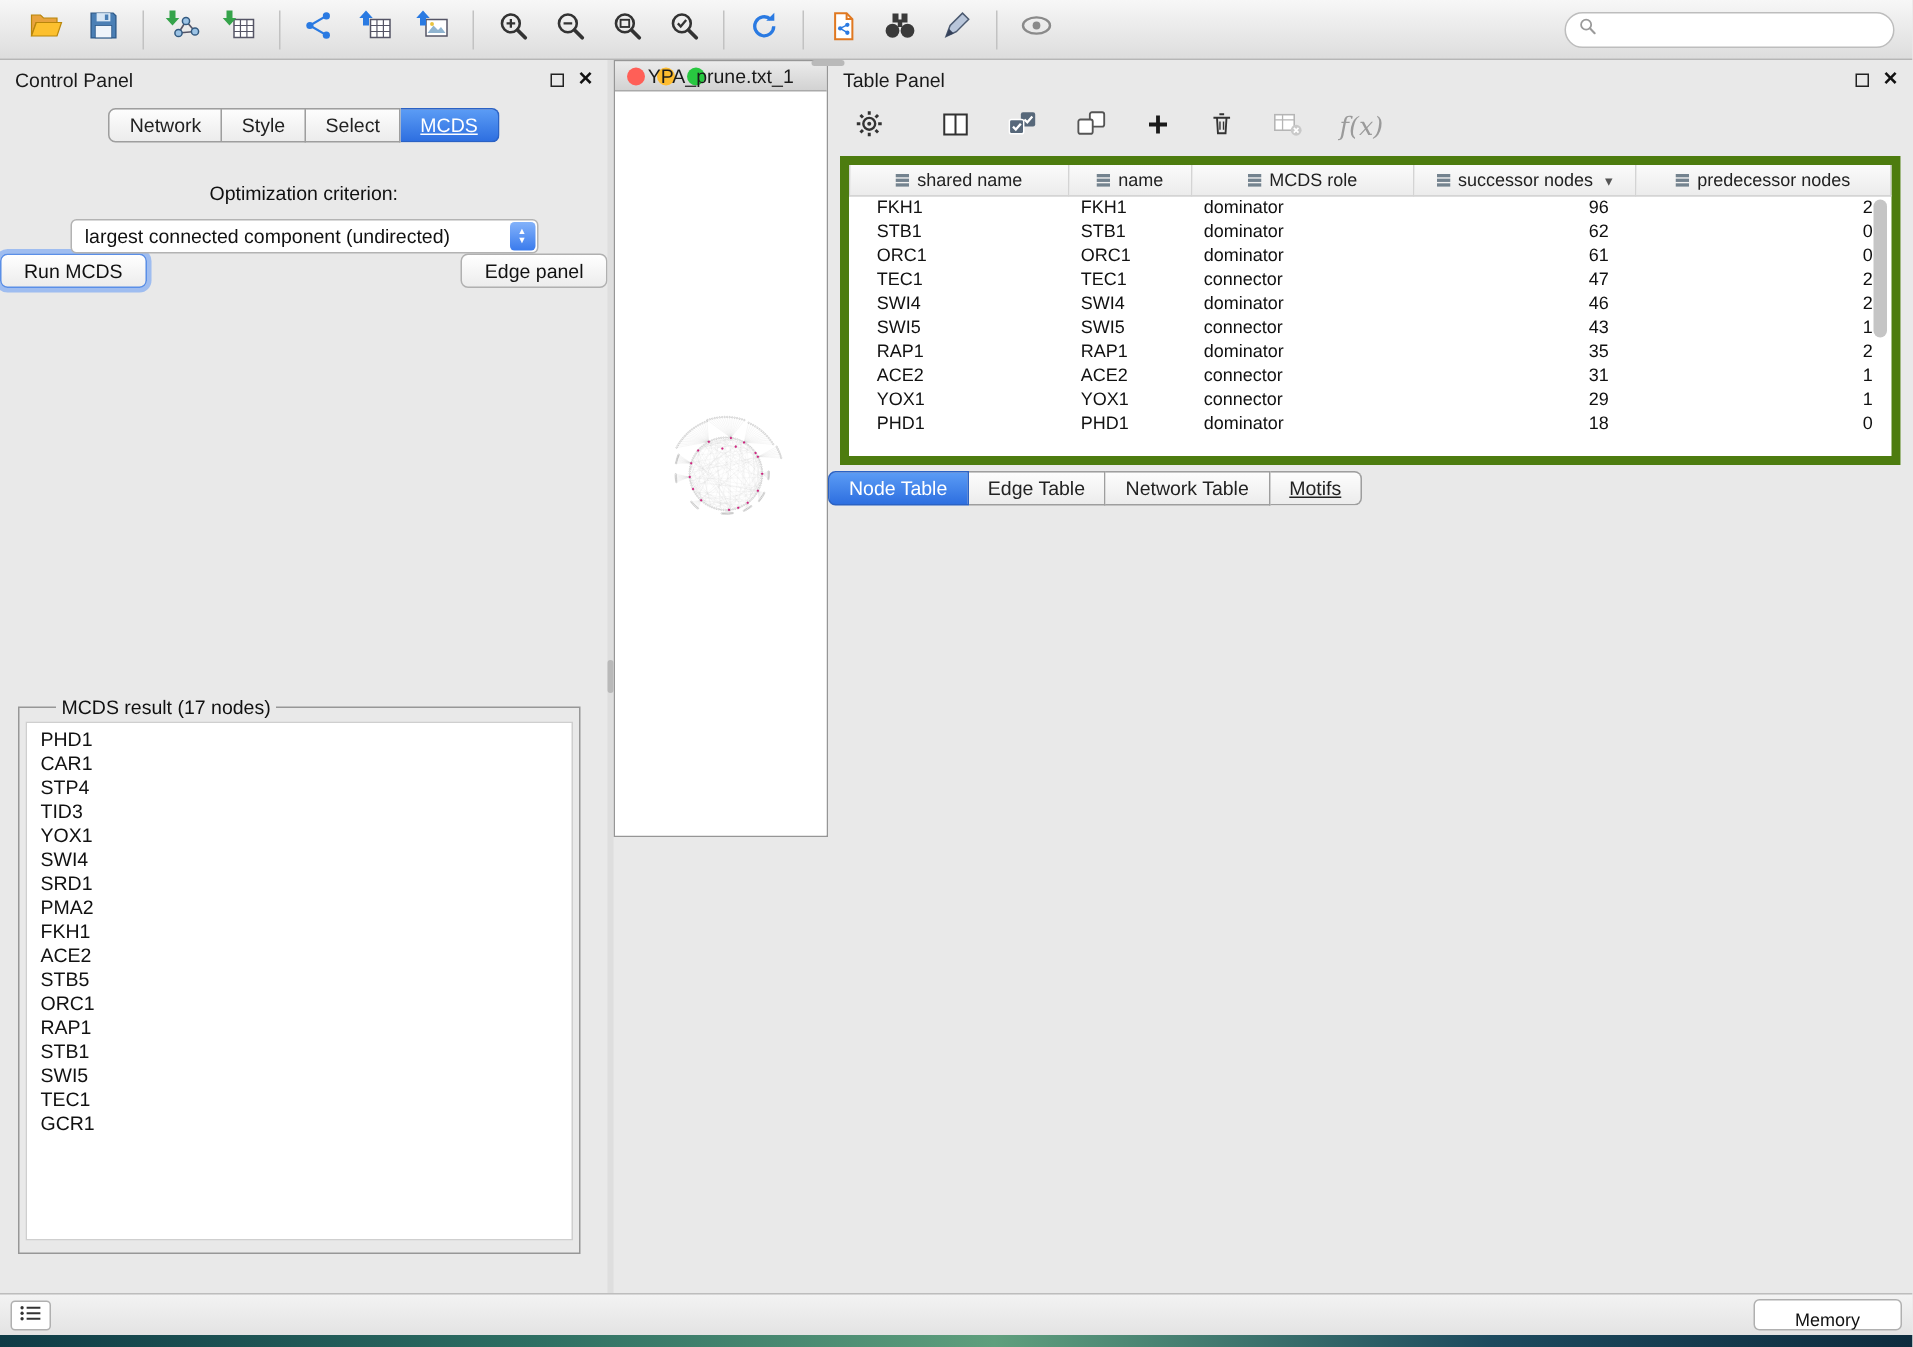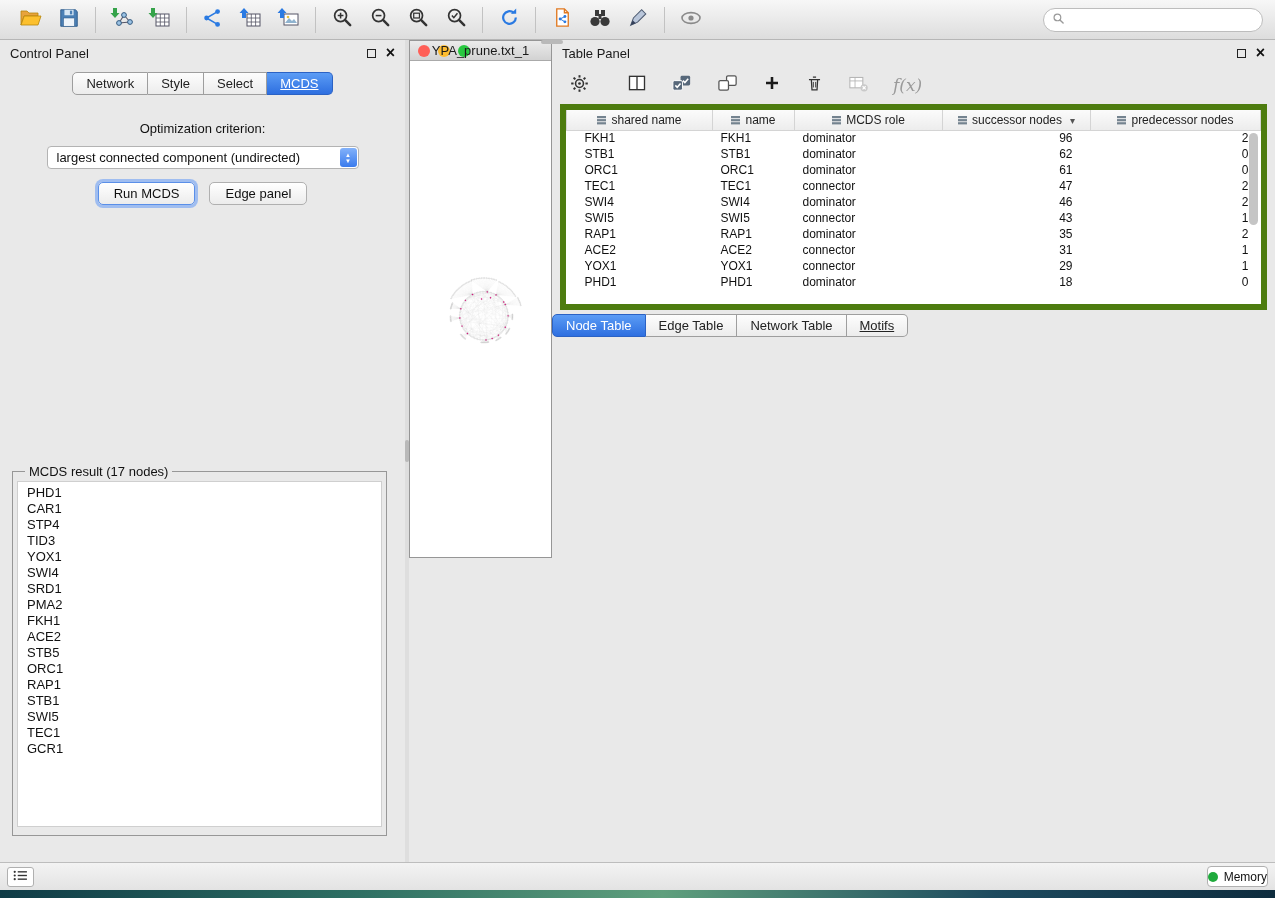--- a/index.html
+++ b/index.html
@@ -50,33 +50,33 @@
     margin:10px auto 0; width:312px; height:23px; background:#fff;
     border:1px solid #b3b3b3; border-radius:4px; position:relative;
     display:flex; align-items:center; font-size:13px; padding-left:9px;
   }
   .select-stepper {
     position:absolute; right:1px; top:1px; bottom:1px; width:17px; border-radius:3px;
     background:linear-gradient(#83b2fa,#3a7bed);
     display:flex; flex-direction:column; align-items:center; justify-content:center;
     color:#fff; font-size:6px; line-height:6px;
   }
-  .btn-row { display:flex; justify-content:center; gap:14px; margin-top:13px; }
+  .btn-row { display:flex; justify-content:space-between; gap:14px; }
   .btn {
     font-family:"Liberation Sans", sans-serif;
     font-size:13px; padding:3px 15px; border:1px solid #b0b0b0; border-radius:5px;
     background:linear-gradient(#ffffff,#ececec); color:#111;
   }
   .btn.focus-ring { box-shadow:0 0 0 3px rgba(110,160,245,.6); border-color:#5a8fe8; }
 
   .cp-fieldset {
     position:absolute; left:12px; right:18px; top:424px; height:372px;
     border:1px solid #979797; margin:0; padding:2px 4px 4px; background:#e9e9e9;
   }
-  .cp-fieldset legend { font-size:13px; padding:0 4px; margin-left:8px; }
+  .cp-fieldset legend { font-size:13px; padding:0 4px; margin-left:20px; }
   .result-list {
     background:#fff; border:1px solid #cfcfcf; height:346px;
     overflow:hidden; padding:3px 9px; font-size:13px; line-height:16px;
   }
 
   
   .v-divider { width:4px; background:#dedede; position:relative; }
   .v-divider .grip { position:absolute; top:50%; left:0; width:4px; height:22px; margin-top:-11px; background:#b9b9b9; border-radius:2px; }
   .h-divider { height:4px; background:#dedede; position:relative; }
   .h-divider .grip { position:absolute; left:50%; top:0; height:4px; width:22px; margin-left:-11px; background:#b9b9b9; border-radius:2px; }
@@ -121,21 +121,21 @@
   .vscroll { position:absolute; right:2px; top:23px; bottom:3px; width:11px; }
   .vthumb { width:9px; height:92px; background:#c5c5c5; border-radius:5px; margin-left:1px; }
   .table-tabs { height:30px; display:flex; justify-content:flex-start; align-items:center; flex:none; }
 
   
   .status-bar {
     height:28px; background:linear-gradient(#f3f3f3,#e3e3e3); border-top:1px solid #bdbdbd;
     display:flex; align-items:center; padding:0 7px;
   }
   .hamburger-btn { width:27px; height:20px; border:1px solid #b0b0b0; border-radius:3px; background:#fff; display:flex; align-items:center; justify-content:center; }
-  .memory-btn { margin-left:auto; height:21px; border:1px solid #b0b0b0; border-radius:4px; background:#fff; display:flex; align-items:center; gap:6px; padding:0 0; font-size:12px; color:#111; }
+  .memory-btn { margin-left:auto; height:21px; border:1px solid #b0b0b0; border-radius:4px; background:#fff; display:flex; gap:6px; padding:0 27px; font-size:12px; color:#111;flex-direction:column; }
   .memory-dot { width:10px; height:10px; border-radius:50%; background:#1faa3c; }
 
   .desktop-strip { height:8px; background:linear-gradient(90deg,#0f3b46,#2e6f63 28%,#5f9f7d 52%,#1d4a5e 78%,#0e2c3e); }
 </style>
 </head>
 <body>
 
 <div class="toolbar">
   <div class="tb-btn">
     <span><svg width="24" height="24" viewBox="0 0 24 24">

